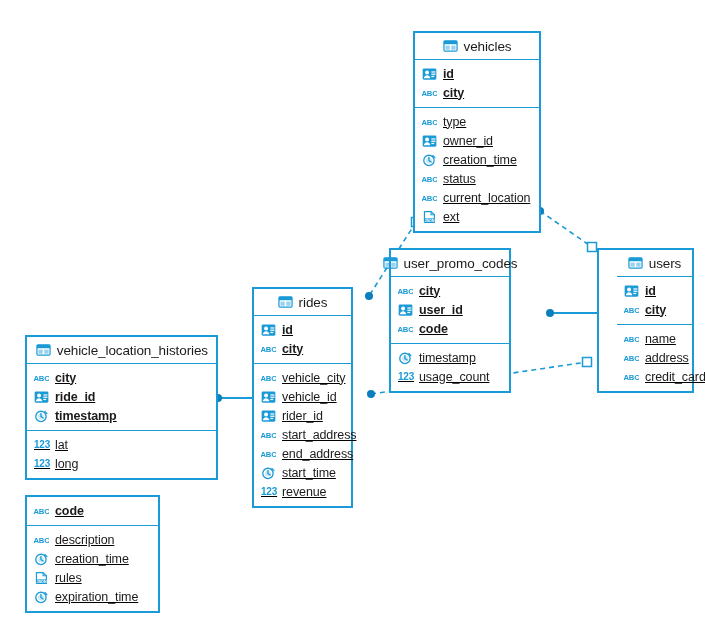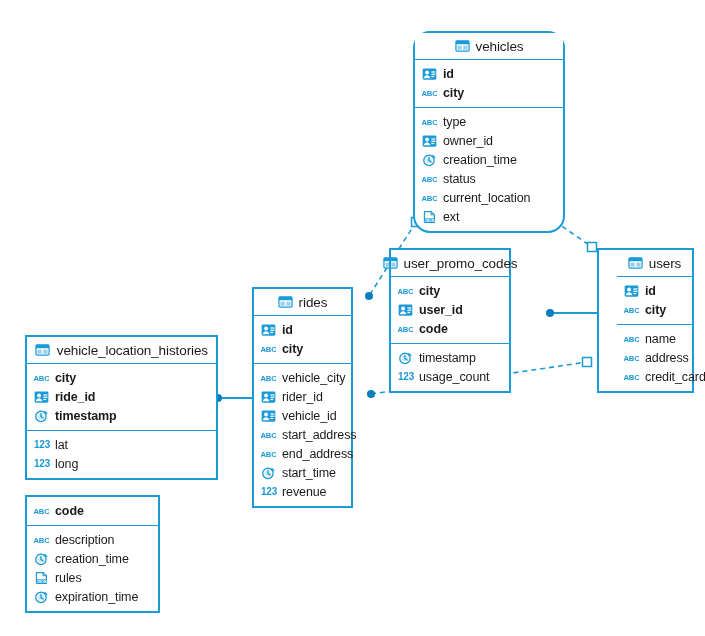--- a/index.html
+++ b/index.html
@@ -24,30 +24,31 @@
     box-sizing:border-box;
     height:27px;
     border-bottom:1px solid #1a9ad6;
     display:flex;
     align-items:center;
     justify-content:center;
     gap:6px;
     padding:0 8px;
     background:#fff;
   }
-  .thead.left{justify-content:space-between;}
+  .thead.left{justify-content:flex-end;}
   .tname{
     font-size:13.5px;
     color:#1b1b1b;
     white-space:nowrap;
     letter-spacing:-0.1px;
   }
   .grp{
     box-sizing:border-box;
     padding:4px 0 5px 0;
+    text-decoration:underline;
   }
   .grp.keys{border-bottom:1px solid #1a9ad6;}
   .row{
     display:flex;
     align-items:center;
     gap:6px;
     height:19px;
     padding:0 6px 0 7px;
     white-space:nowrap;
   }
@@ -97,21 +98,21 @@
         <polyline points="540,211 592,247" fill="none" stroke="#1a9ad6" stroke-width="1.6" stroke-dasharray="5,4"></polyline>
         <circle cx="540" cy="211" r="4" fill="#0b7fbd"></circle>
         <rect x="587.5" y="242.5" width="9" height="9" fill="#ffffff" stroke="#1a9ad6" stroke-width="1.5"></rect>
       </g>
       <g>
         <polyline points="371,394 587,362" fill="none" stroke="#1a9ad6" stroke-width="1.6" stroke-dasharray="5,4"></polyline>
         <circle cx="371" cy="394" r="4" fill="#0b7fbd"></circle>
         <rect x="582.5" y="357.5" width="9" height="9" fill="#ffffff" stroke="#1a9ad6" stroke-width="1.5"></rect>
       </g>
     </svg>
-<div class="table" style="left: 413px; top: 31px; width: 152px; border-radius: 17px;">
+<div class="table" style="left: 413px; top: 31px; width: 128px;">
       <div class="thead">
         <span class="ico">
           <svg viewBox="0 0 16 14">
             <rect x="1" y="1.5" width="14" height="11" rx="1.2" fill="none" stroke="#1a9ad6" stroke-width="1.3"></rect>
             <rect x="1" y="1.5" width="14" height="3.6" fill="#1a9ad6"></rect>
             <rect x="2.6" y="6.6" width="4.6" height="4.4" fill="#1a9ad6" opacity="0.45"></rect>
             <rect x="8.8" y="6.6" width="4.6" height="4.4" fill="#1a9ad6" opacity="0.45"></rect>
           </svg>
         </span>
         <span class="tname">vehicles</span>
@@ -372,34 +373,34 @@
           <span class="ico">
             <svg viewBox="0 0 16 14">
               <rect x="0.7" y="1" width="14.6" height="12" rx="1.4" fill="#1a9ad6"></rect>
               <circle cx="5.4" cy="5.4" r="2.1" fill="#ffffff"></circle>
               <path d="M1.9 11.6c0.5-2.2 1.9-3.2 3.5-3.2s3 1 3.5 3.2z" fill="#ffffff"></path>
               <rect x="10" y="4.2" width="4.3" height="1.3" fill="#ffffff"></rect>
               <rect x="10" y="6.6" width="4.3" height="1.3" fill="#ffffff"></rect>
               <rect x="10" y="9" width="3" height="1.3" fill="#ffffff"></rect>
             </svg>
           </span>
+          <span class="fname">vehicle_id</span>
+        </div>
+        <div class="row">
+          <span class="ico">
+            <svg viewBox="0 0 16 14">
+              <rect x="0.7" y="1" width="14.6" height="12" rx="1.4" fill="#1a9ad6"></rect>
+              <circle cx="5.4" cy="5.4" r="2.1" fill="#ffffff"></circle>
+              <path d="M1.9 11.6c0.5-2.2 1.9-3.2 3.5-3.2s3 1 3.5 3.2z" fill="#ffffff"></path>
+              <rect x="10" y="4.2" width="4.3" height="1.3" fill="#ffffff"></rect>
+              <rect x="10" y="6.6" width="4.3" height="1.3" fill="#ffffff"></rect>
+              <rect x="10" y="9" width="3" height="1.3" fill="#ffffff"></rect>
+            </svg>
+          </span>
           <span class="fname">rider_id</span>
-        </div>
-        <div class="row">
-          <span class="ico">
-            <svg viewBox="0 0 16 14">
-              <rect x="0.7" y="1" width="14.6" height="12" rx="1.4" fill="#1a9ad6"></rect>
-              <circle cx="5.4" cy="5.4" r="2.1" fill="#ffffff"></circle>
-              <path d="M1.9 11.6c0.5-2.2 1.9-3.2 3.5-3.2s3 1 3.5 3.2z" fill="#ffffff"></path>
-              <rect x="10" y="4.2" width="4.3" height="1.3" fill="#ffffff"></rect>
-              <rect x="10" y="6.6" width="4.3" height="1.3" fill="#ffffff"></rect>
-              <rect x="10" y="9" width="3" height="1.3" fill="#ffffff"></rect>
-            </svg>
-          </span>
-          <span class="fname">vehicle_id</span>
         </div>
         <div class="row">
           <span class="ico">
             <svg viewBox="0 0 16 14">
               <text x="8" y="10.4" text-anchor="middle" font-family="Liberation Sans, sans-serif" font-size="8.2" font-weight="bold" fill="#1a9ad6" letter-spacing="-0.3">ABC</text>
             </svg>
           </span>
           <span class="fname">start_address</span>
         </div>
         <div class="row">

